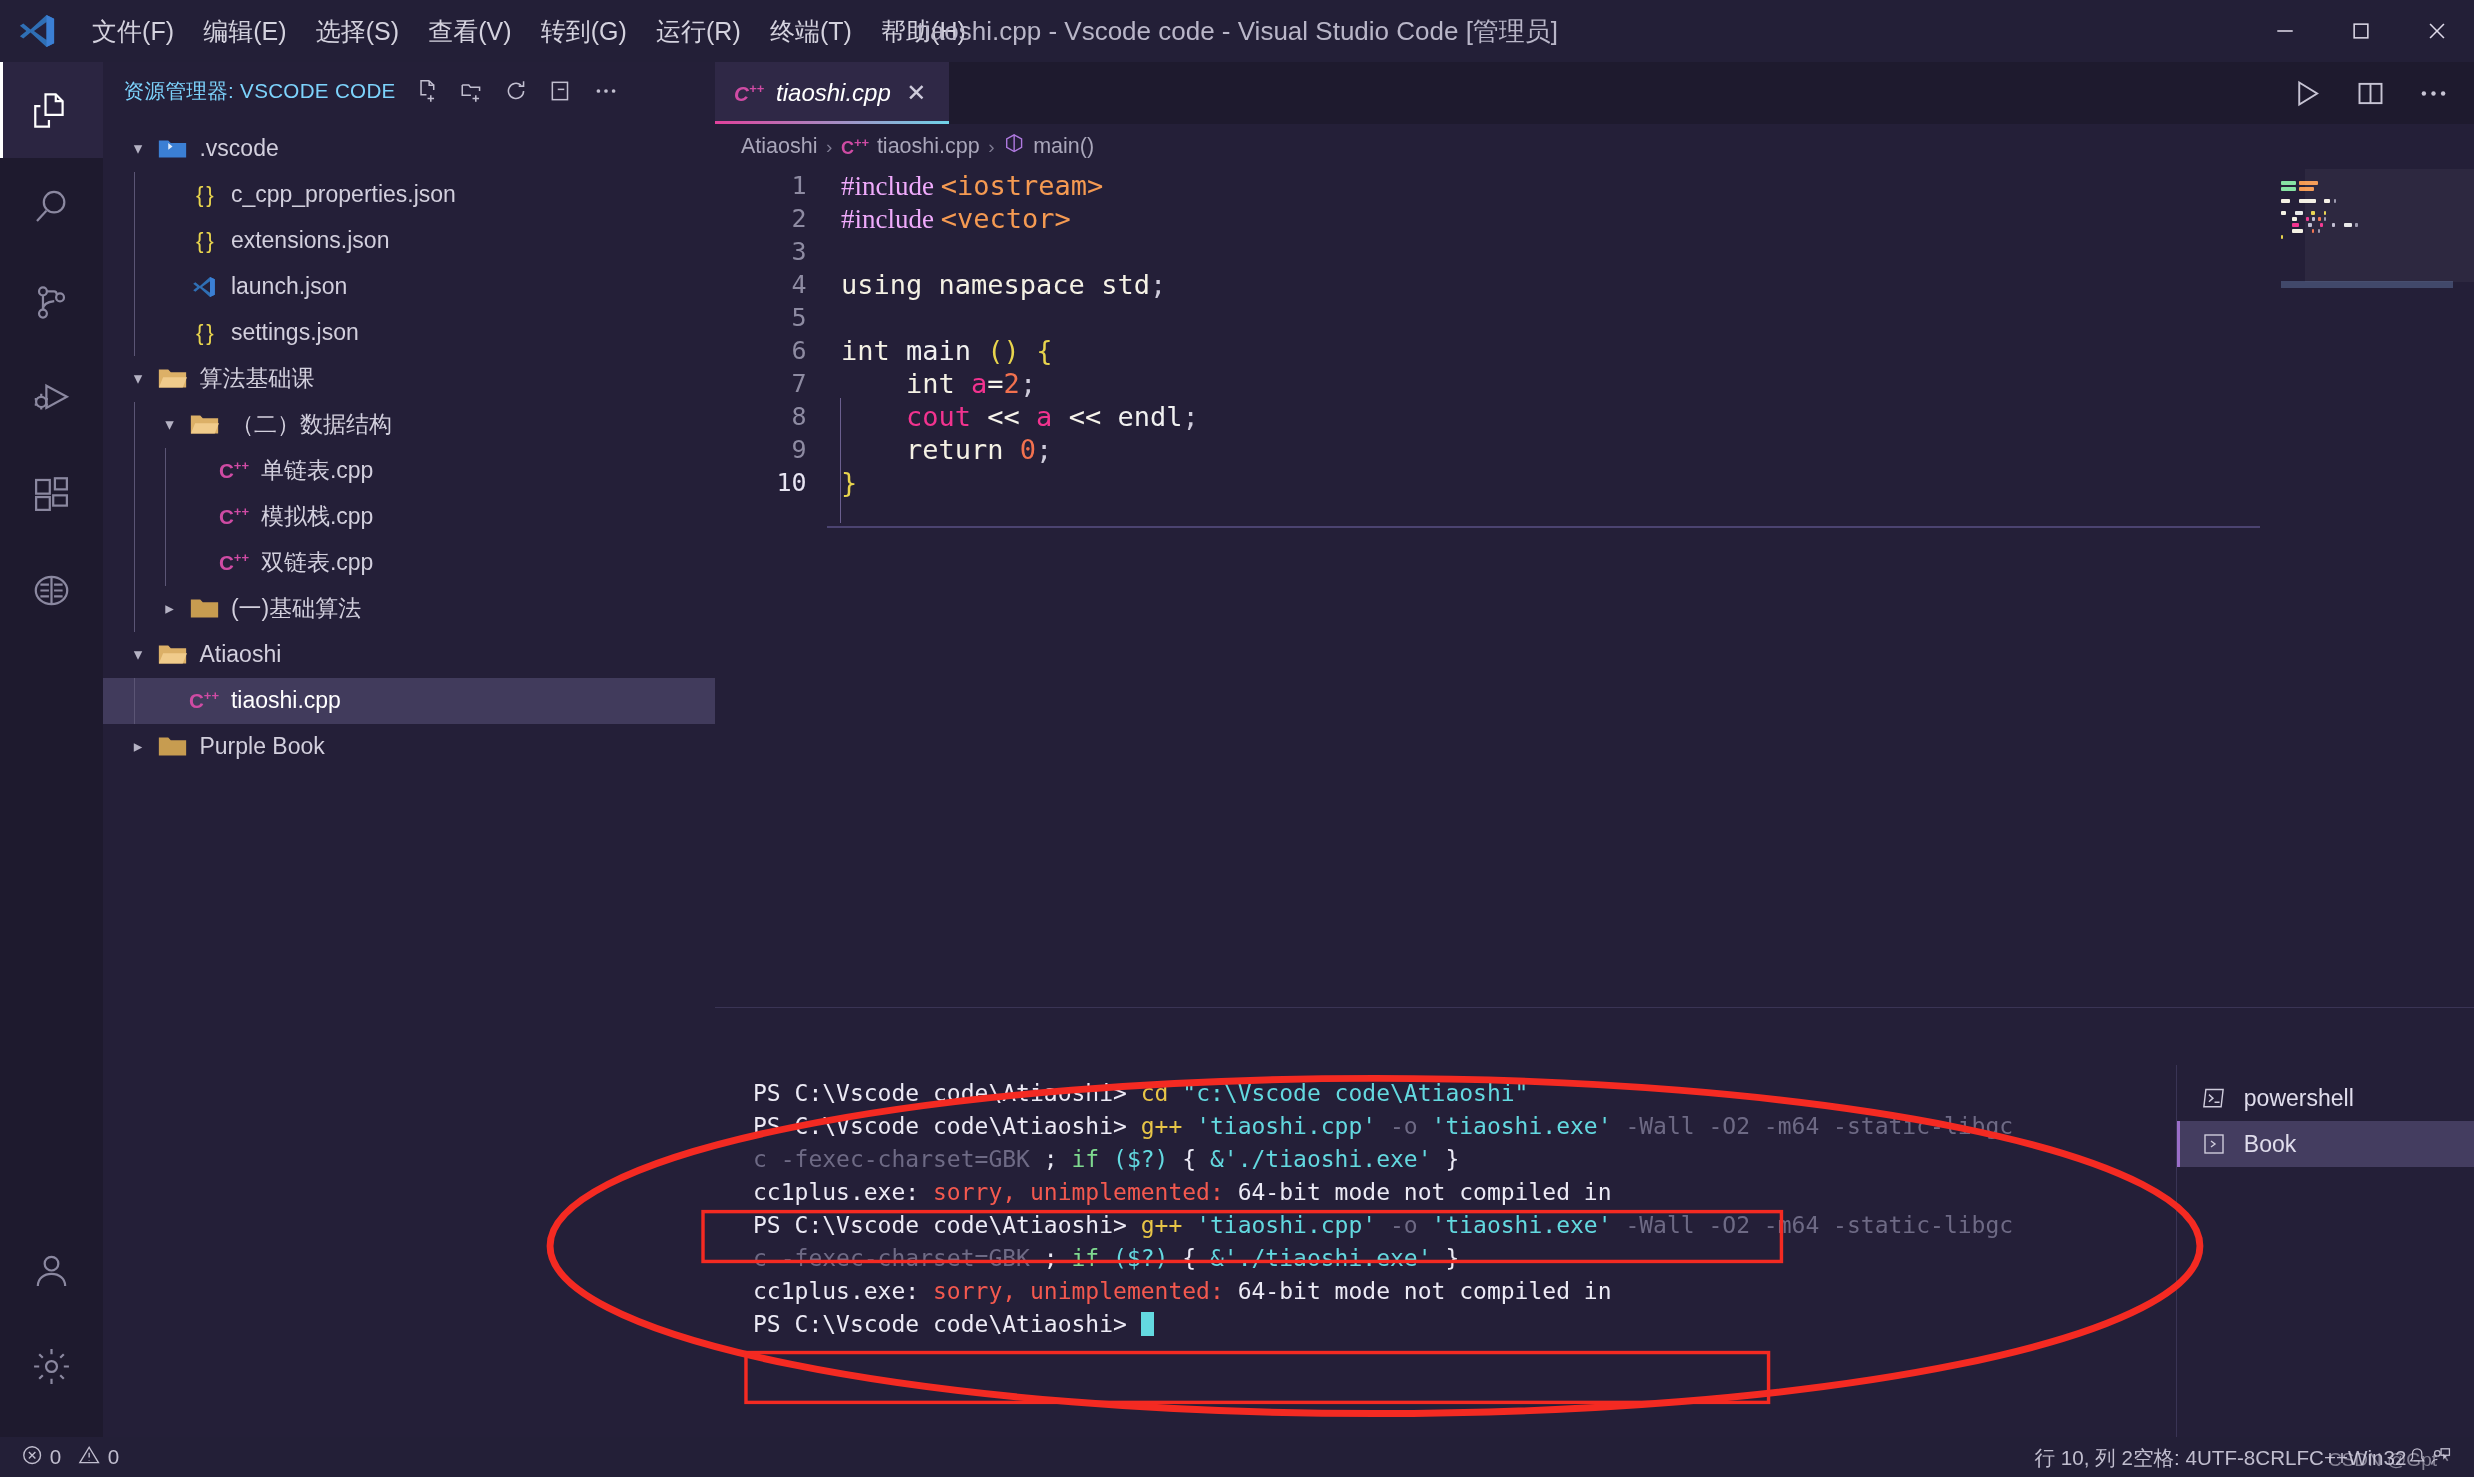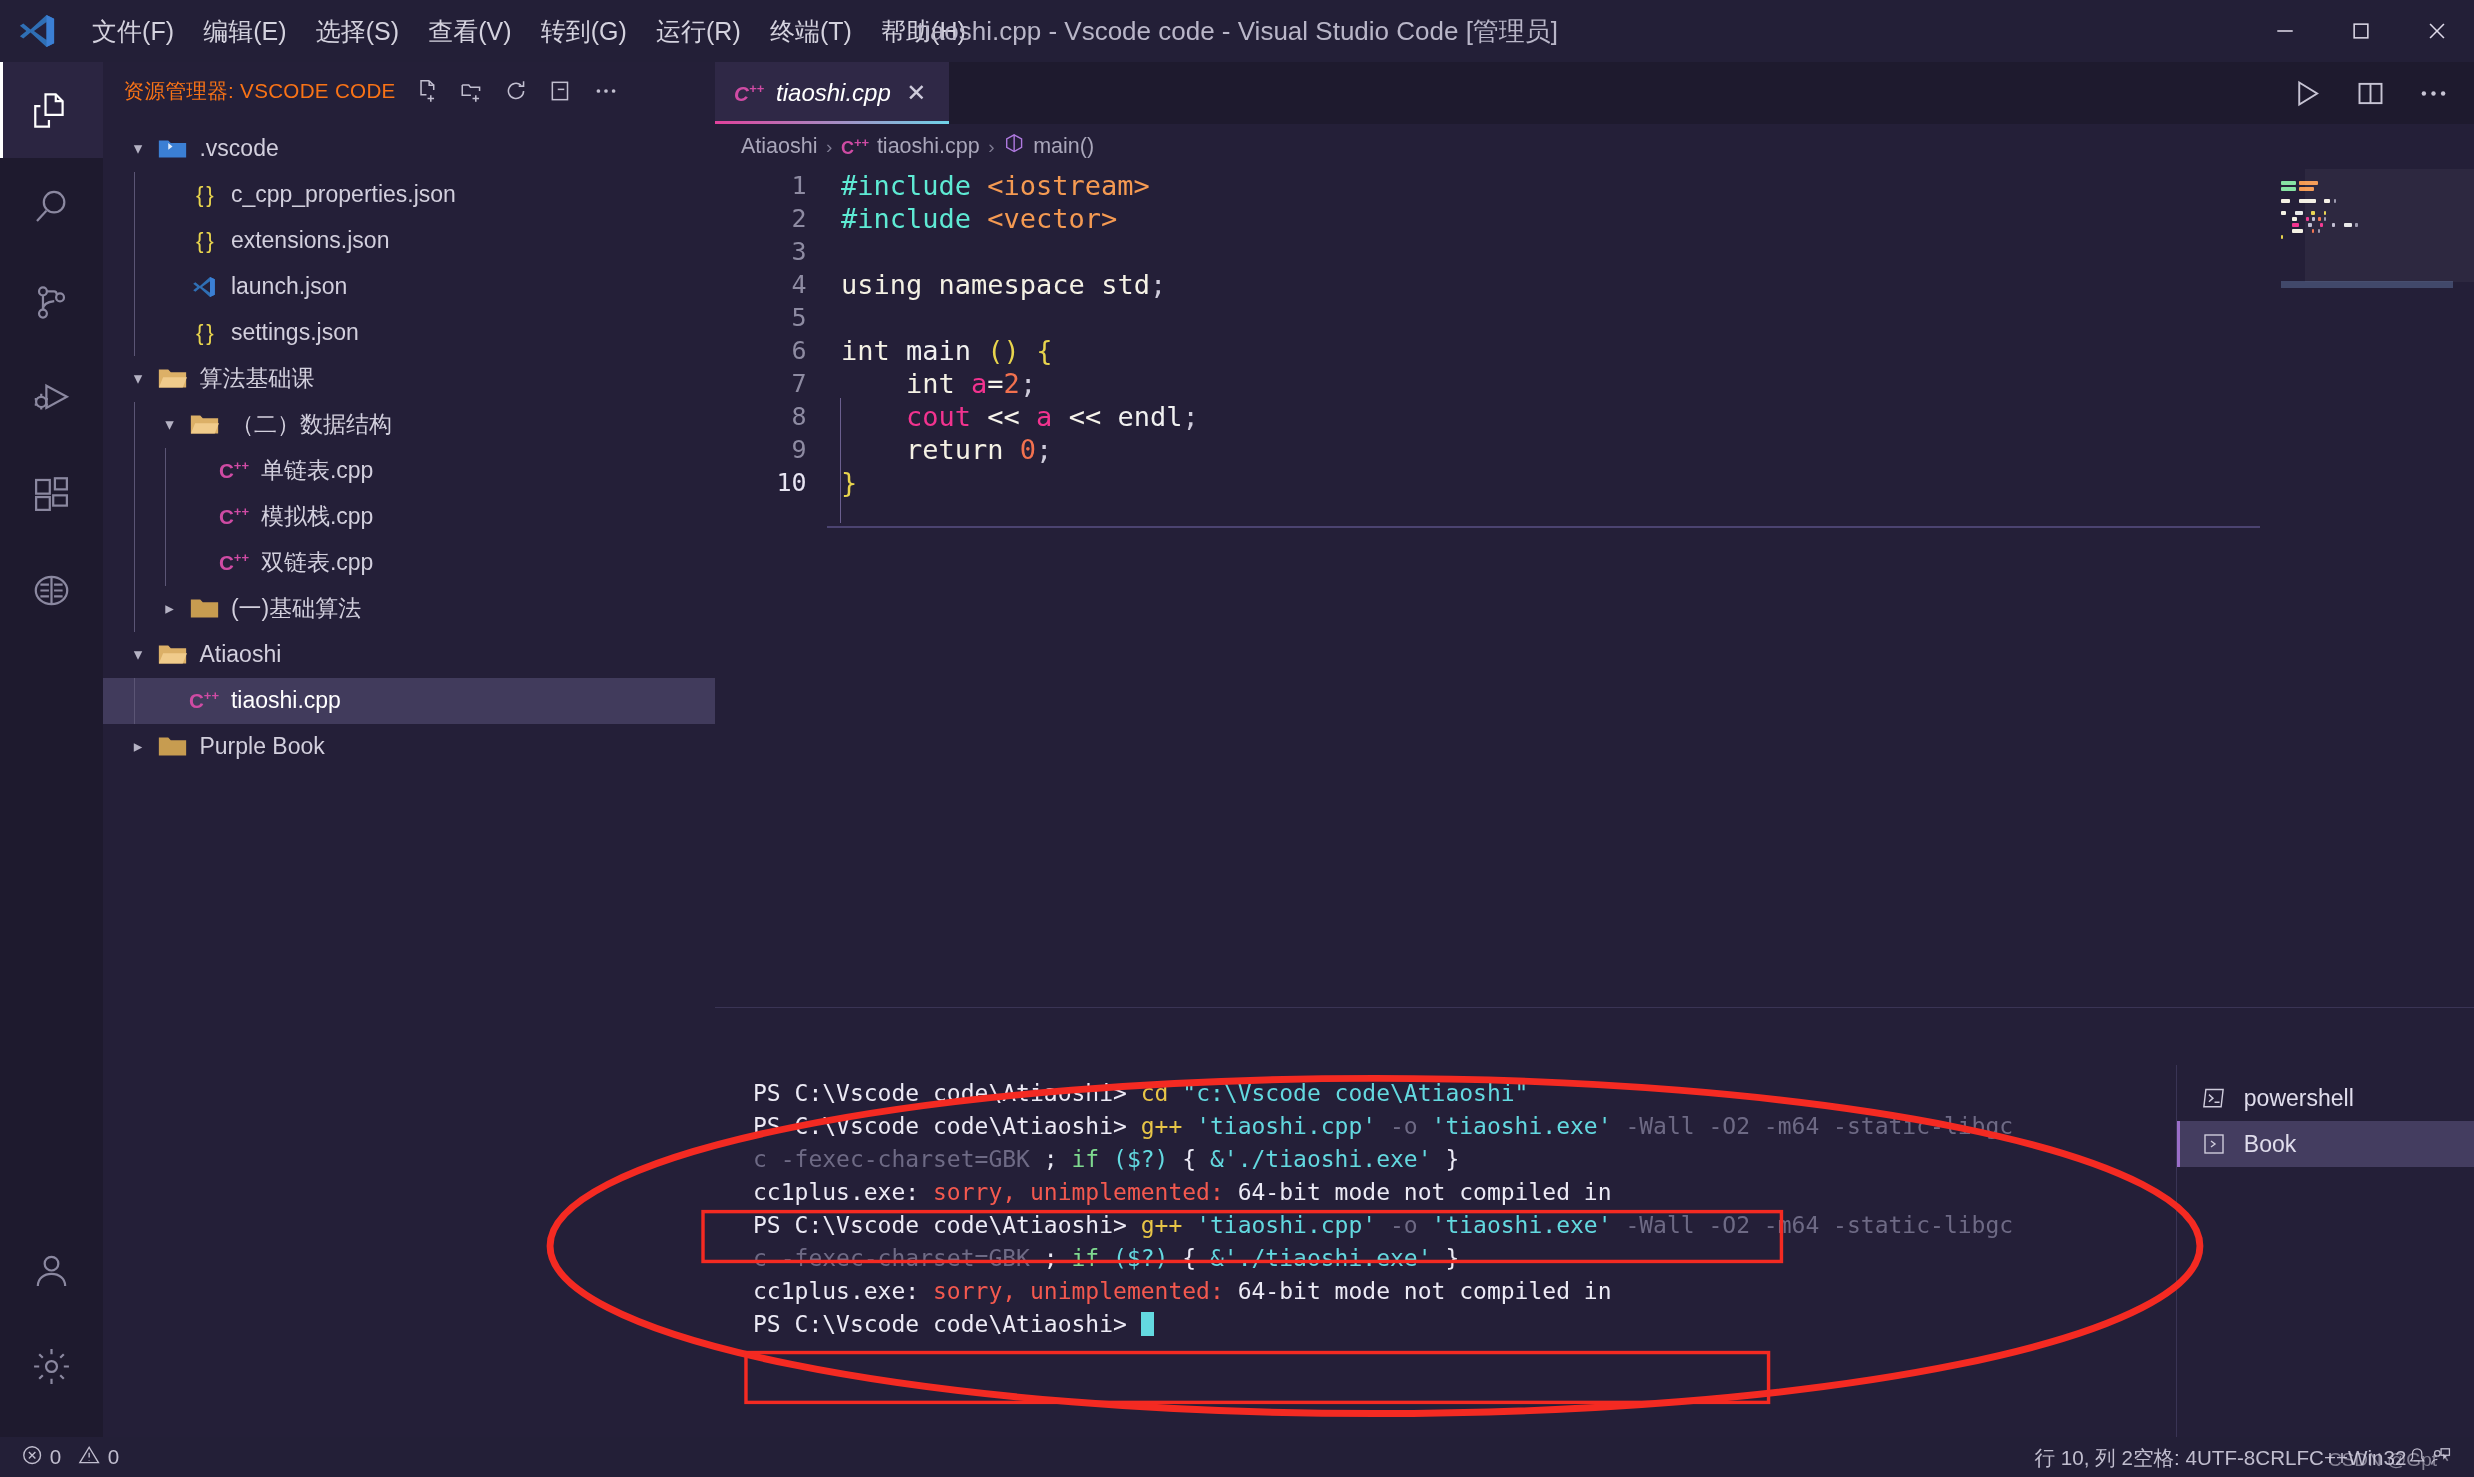--- a/index.html
+++ b/index.html
@@ -53,21 +53,21 @@
 
   
   #sidebar {
     position: absolute; left: 103px; top: 62px; width: 612px; height: 1375px;
     background: #241f38;
   }
   #sidebar-header {
     display: flex; align-items: center; height: 57px; padding: 0 13.7px 0 20.6px;
   }
   #sidebar-title {
-    color: #f97316; font-size: 20.6px; letter-spacing: 0.3px; white-space: nowrap;
+    color: #7dd3fc; font-size: 20.6px; letter-spacing: 0.3px; white-space: nowrap;
     flex: 0 0 auto;
   }
   #sidebar-actions { display: flex; align-items: center; margin-left: 12px; gap: 6.9px; }
   .sb-act { width: 38px; height: 38px; display:flex; align-items:center; justify-content:center; color:#c2bfd0; border-radius:3.4px; }
 
   .tree { margin-top: 6.9px; }
   .tree-row {
     height: 46px; display: flex; align-items: center; position: relative;
     color: #d2cfdd; font-size: 23px; white-space: nowrap; cursor: default;
   }
@@ -115,21 +115,21 @@
     display: flex; height: 33px; align-items: center;
     font-family: "DejaVu Sans Mono", monospace; font-size: 27px;
   }
   .lnum {
     width: 95px; text-align: right; color: #8e8ba2; font-size: 25px;
     font-family: "DejaVu Sans Mono", monospace; padding-right: 3.4px;
   }
   .lnum.cur { color: #e7e4f2; }
   .ltext { margin-left: 31px; white-space: pre; }
   .kw        { color: #f4f1e4; }
-  .pp        { color: #5eead4; }
+  .pp        { color: #f0abfc; font-family: Liberation Serif, serif; }
   .hdr       { color: #f59a52; }
   .type      { color: #f6f2e6; }
   .fn        { color: #f0f0f0; }
   .var       { color: #f2338f; }
   .num       { color: #f2714f; }
   .op        { color: #f6f3ea; }
   .brace-y   { color: #e8d44d; }
   .semi      { color: #cfccdc; }
   .stream    { color: #f2338f; }
   .indent-rule { position:absolute; width:0.9px; background:#6b5f8f; }

